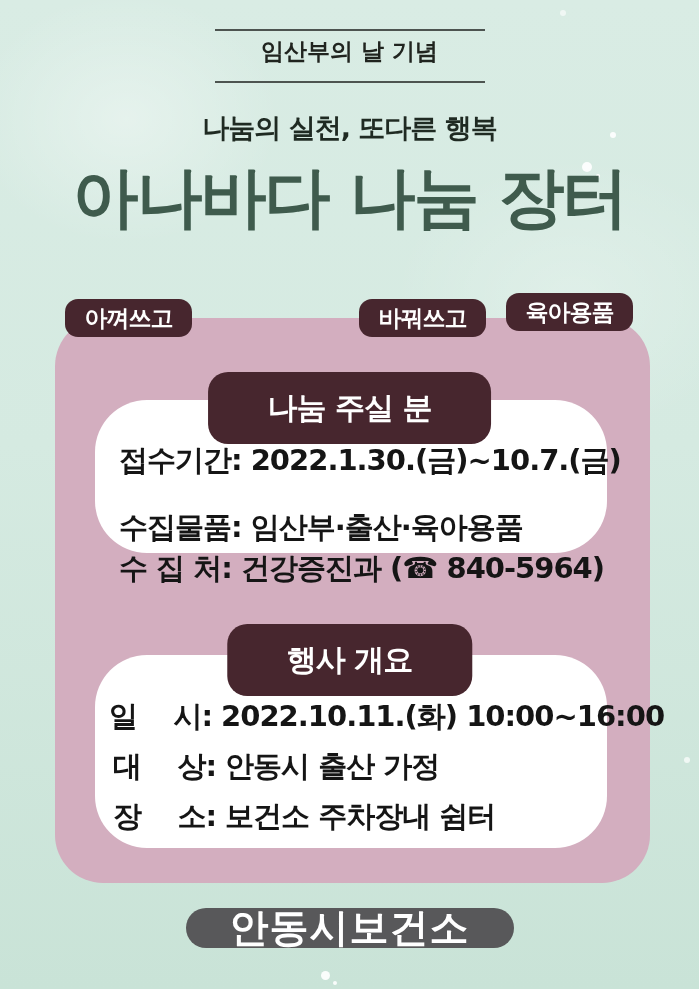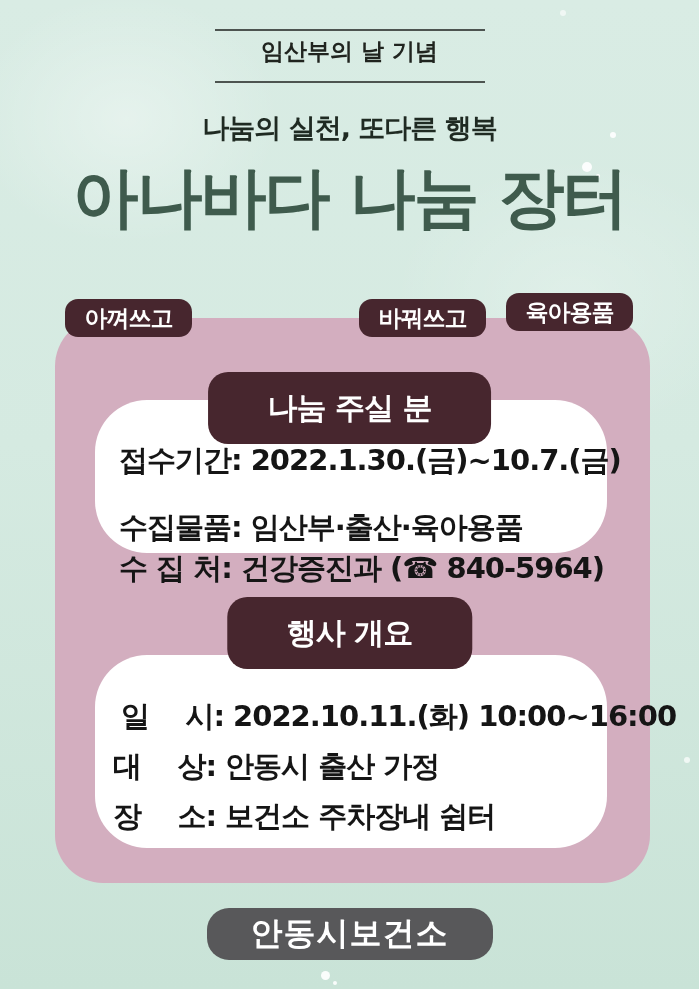--- a/index.html
+++ b/index.html
@@ -63,38 +63,38 @@
   .card2{top:655px;height:193px;}
 
   .section-badge{
     position:absolute;left:50%;transform:translateX(-50%);
     height:72px;background:#47262e;border-radius:20px;
     display:flex;align-items:center;justify-content:center;
     color:#fff;font-size:30px;font-weight:800;letter-spacing:-1px;
     z-index:3;padding:0 60px;white-space:pre;
   }
   .badge1{top:372px;}
-  .badge2{top:597px;}
+  .badge2{top:624px;}
 
   .body-line{
     position:absolute;color:#151515;font-size:29px;font-weight:700;
     letter-spacing:-1px;white-space:pre;z-index:3;
   }
   .l11{left:119px;top:441px;}
   .l12{left:119px;top:485px;margin-top:23px;}
   .l13{left:119px;top:529px;margin-top:20px;}
-  .l21{left:121px;top:697px;}
+  .l21{left:109px;top:697px;}
   .l22{left:113px;top:747px;}
   .l23{left:113px;top:797px;}
 
   .organizer-badge{
     position:absolute;left:50%;transform:translateX(-50%);top:908px;
-    height:52px;background:#58585a;border-radius:22px;
+    height:40px;background:#58585a;border-radius:22px;
     display:flex;align-items:center;justify-content:center;
-    color:#fff;font-size:32px;font-weight:800;letter-spacing:1px;
+    color:#fff;font-size:39px;font-weight:800;letter-spacing:1px;
     padding:0 44px;z-index:3;
   }
 </style>
 </head>
 <body>
 
 <div class="poster">
 
   <span class="speckle sp1"></span>
   <span class="speckle sp2"></span>

